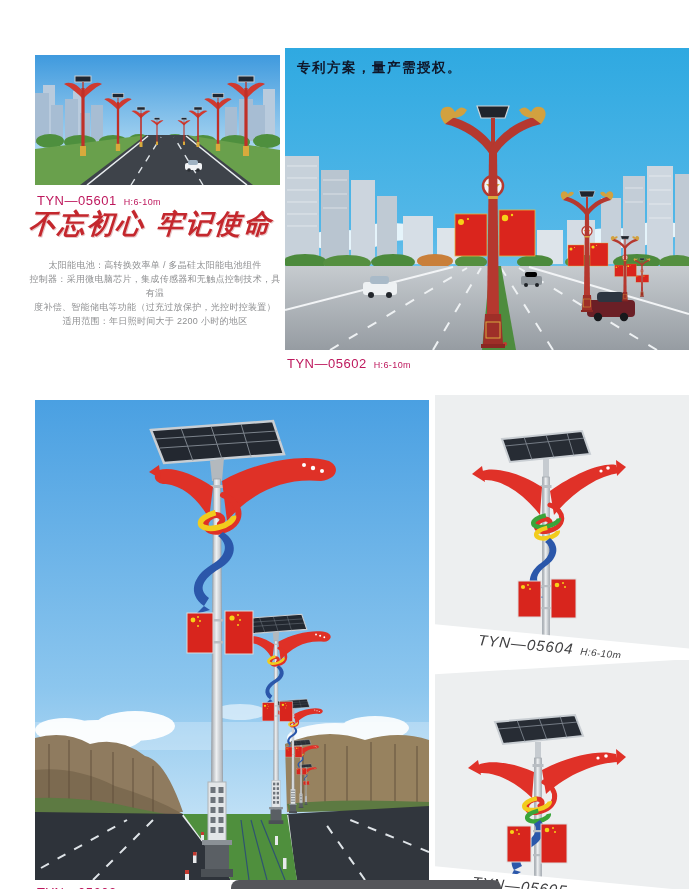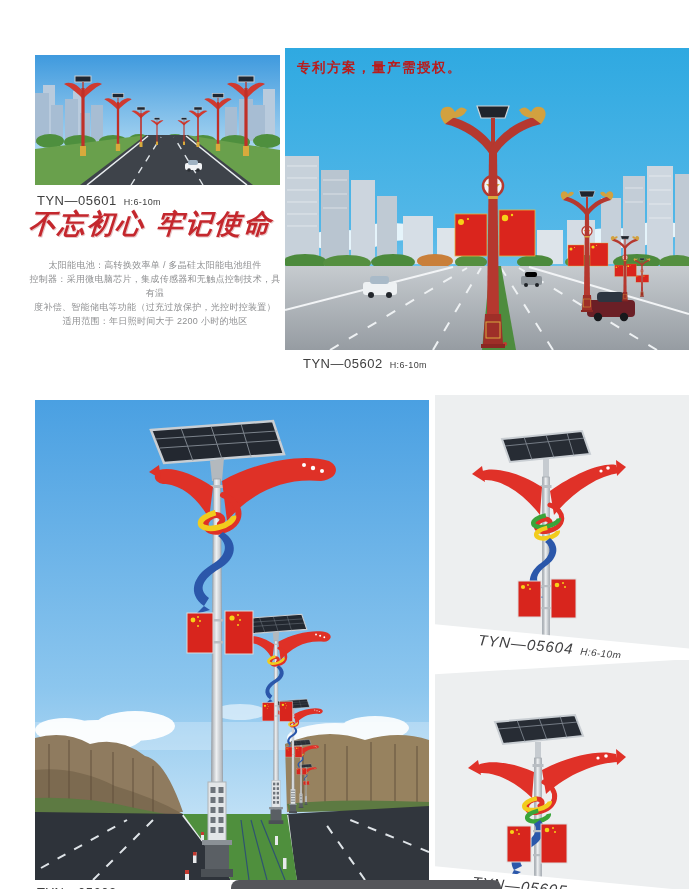--- a/index.html
+++ b/index.html
@@ -9,44 +9,44 @@
     background:#ffffff; overflow:hidden;
     font-family:"Liberation Sans","DejaVu Sans",sans-serif;
   }
   figure { margin:0; position:absolute; padding:0; }
   figure svg { display:block; }
 
   .img-05601 { left:35px; top:55px; }
   .img-05602 { left:285px; top:48px; }
   .img-big   { left:35px; top:400px; }
 
-  .plabel { position:absolute; color:#404040; white-space:nowrap; }
+  .plabel { position:absolute; color:#be185d; white-space:nowrap; }
   .pcode  { font-size:13px; letter-spacing:.5px; }
   .pheight{ font-size:9px; margin-left:7px; letter-spacing:.4px; }
   .plabel-05601 { left:37px;  top:191px; }
-  .plabel-05602 { left:303px; top:354px; }
+  .plabel-05602 { left:287px; top:354px; }
   .plabel-05603 { left:37px;  top:883px; }
 
   .slogan {
     position:absolute; left:29px; top:206px; margin:0;
     font-family:"DejaVu Serif","Liberation Serif",serif;
     font-style:italic; font-weight:bold;
     font-size:27px; letter-spacing:2px; color:#c4272d;
     transform:skewX(-4deg);
     text-shadow:1px 1px 0 rgba(160,20,25,.25);
   }
   .specs {
     position:absolute; left:27px; top:258px; width:256px;
     font-size:9px; line-height:14px; color:#8f9092; letter-spacing:.3px;
   }
   .specs p { margin:0;text-align:center; }
 
   .patent-note {
     position:absolute; left:297px; top:59px; z-index:3;
-    font-size:13.5px; letter-spacing:1.5px; color:#b91c1c; font-weight:bold;
+    font-size:13.5px; letter-spacing:1.5px; color:#0f172a; font-weight:bold;
   }
 
   .render-card { position:absolute; background:#edeff0; overflow:hidden; }
   .card-05604 { left:435px; top:395px; width:254px; height:263px; }
   .card-05605 { left:435px; top:660px; width:254px; height:229px; background:#fff; }
   .card-05605 .gray-block {
     position:absolute; left:-12px; top:15px; width:300px; height:320px;
     background:#edeff0; transform:rotate(-3.4deg); transform-origin:0 0;
   }
   .band {

